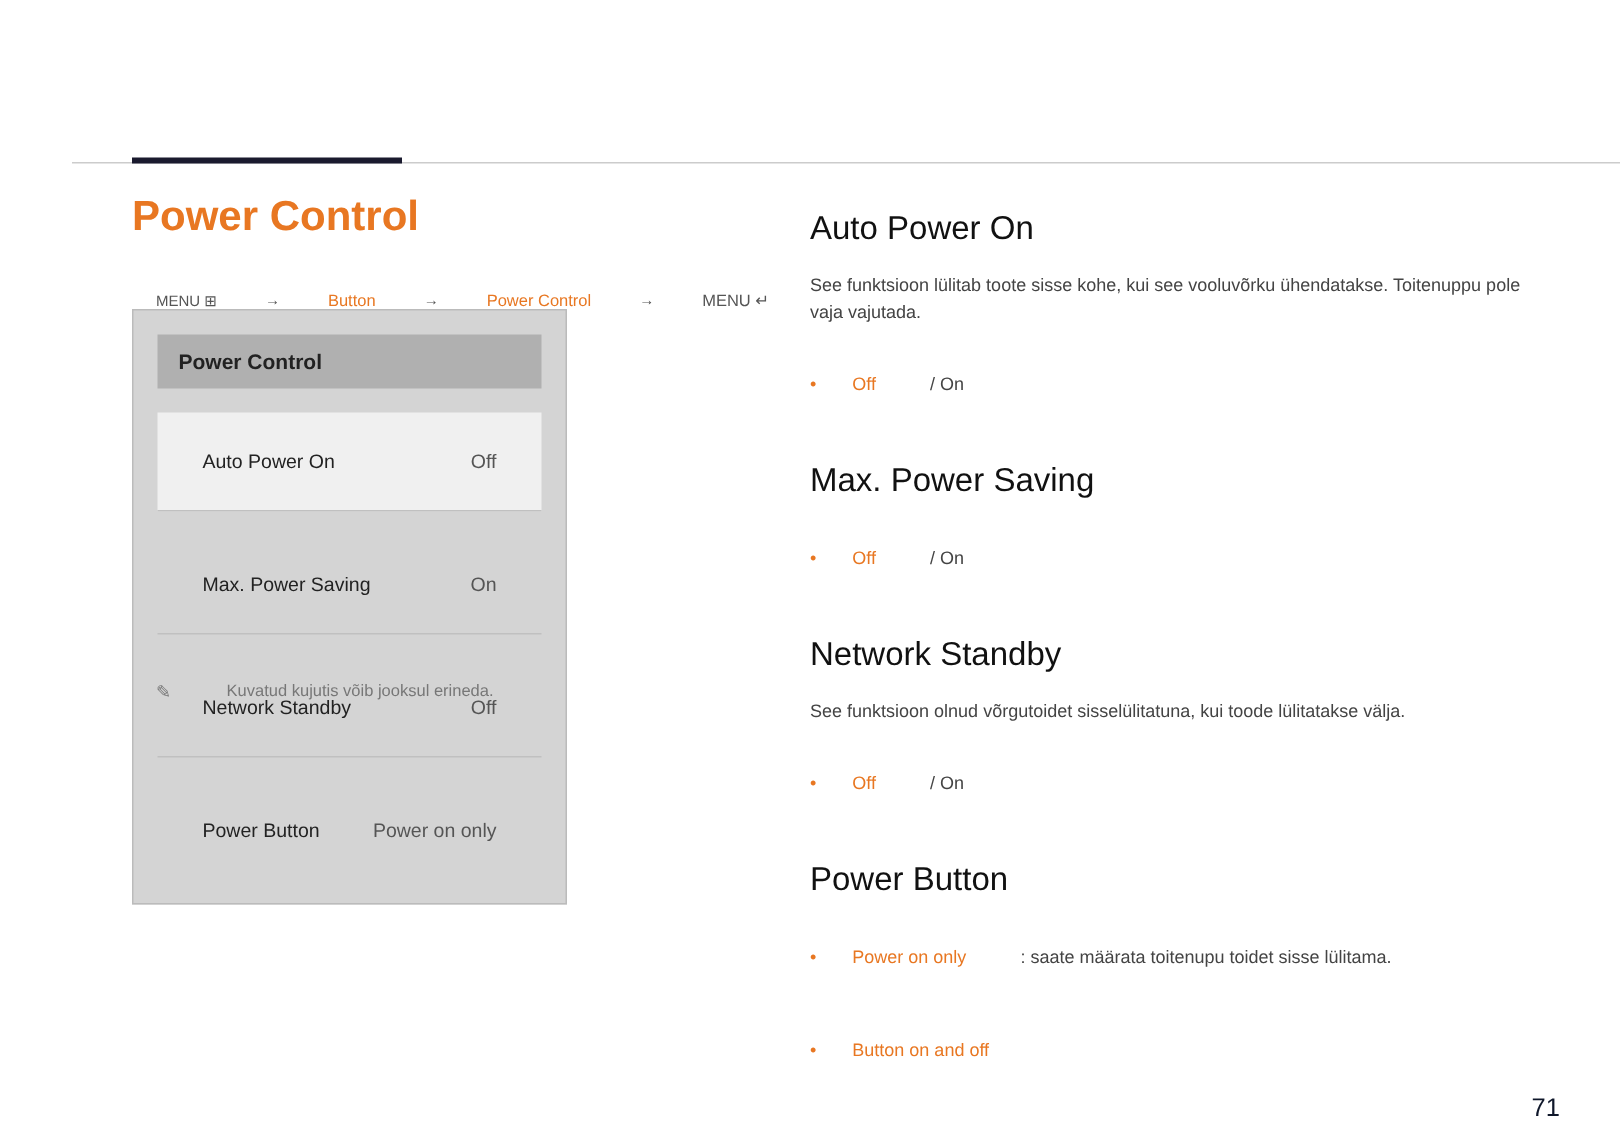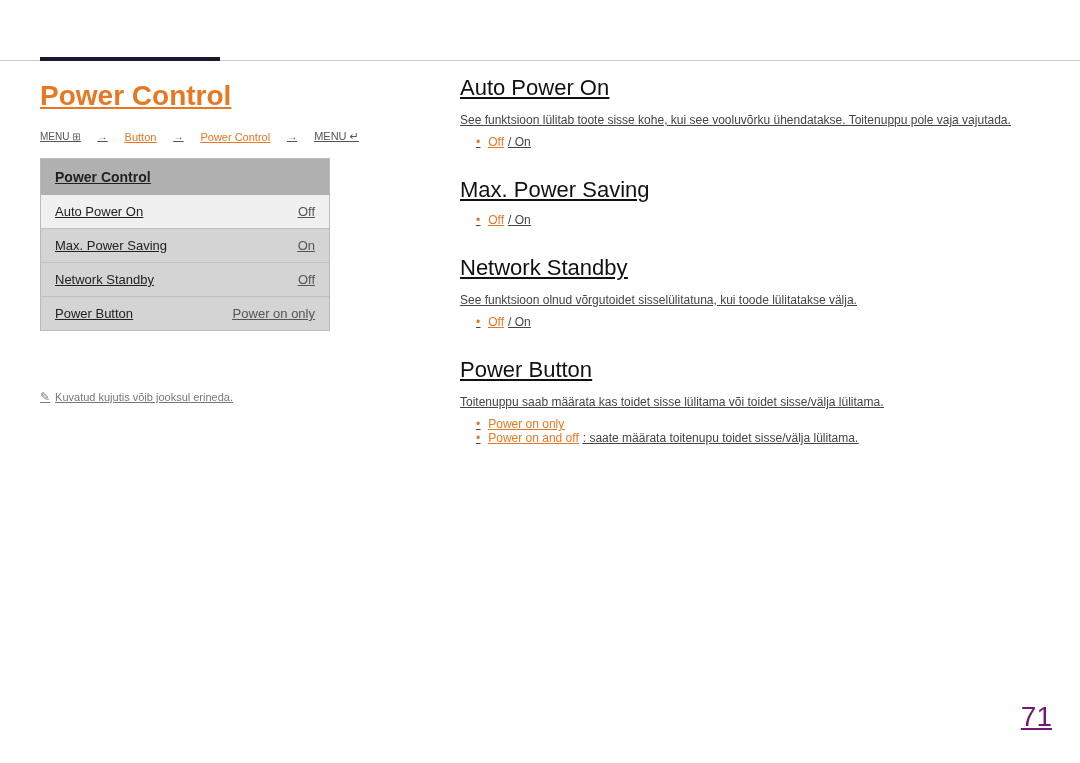--- a/index.html
+++ b/index.html
@@ -1,15 +1,15 @@
 <!DOCTYPE html>
 <html><head>
   <meta charset="utf-8">
   <style>
-    * { margin: 0; padding: 0; box-sizing: border-box; text-decoration: underline; }
+    * { margin: 16px; padding: 0; box-sizing: border-box; }
     body {
       width: 1080px;
       height: 763px;
       background: #ffffff;
       font-family: 'Arial', sans-serif;
       color: #333;
       overflow: hidden;
       position: relative;
     }
 
@@ -40,21 +40,21 @@
     }
 
     .breadcrumb {
       position: absolute;
       top: 130px;
       left: 40px;
       font-size: 11px;
       color: #555;
       display: flex;
       align-items: center;
-      gap: 17px;
+      gap: 0;
     }
     .breadcrumb .menu-icon {
       font-size: 10px;
       color: #555;
     }
     .breadcrumb .arrow {
       color: #555;
       font-size: 10px;
     }
     .breadcrumb .link {
@@ -145,23 +145,23 @@
       color: #e87722;
       margin-right: 4px;
     }
     .option-highlight {
       color: #e87722;
     }
 
     .page-number {
       position: absolute;
       bottom: 30px;
-      right: 28px;
-      font-size: 28px;
-      color: #701a75;
+      right: 56px;
+      font-size: 17px;
+      color: #0f172a;
     }
   </style>
 </head>
 <body>
 
 <div class="top-line"></div>
 <div class="top-line-accent"></div>
 
 <div class="page-title">Power Control</div>
 
@@ -223,25 +223,24 @@
     <div class="section-title">Network Standby</div>
     <div class="section-desc">See funktsioon olnud võrgutoidet sisselülitatuna, kui toode lülitatakse välja.</div>
     <div class="section-option">
       <span class="option-highlight">Off</span>
       <span> / On</span>
     </div>
   </div>
 
   <div class="section">
     <div class="section-title">Power Button</div>
-    <div class="section-desc">Toitenuppu saab määrata kas toidet sisse lülitama või toidet sisse/välja lülitama.</div>
     <div class="section-option">
       <span class="option-highlight">Power on only</span>
-    </div>
-    <div class="section-option">
-      <span class="option-highlight">Power on and off</span>
-        <span>: saate määrata toitenupu toidet sisse/välja lülitama.</span>
+        <span>: saate määrata toitenupu toidet sisse lülitama.</span>
+    </div>
+    <div class="section-option">
+      <span class="option-highlight">Button on and off</span>
     </div>
   </div>
 
 </div>
 
 <div class="page-number">71</div>
 
 </body></html>

